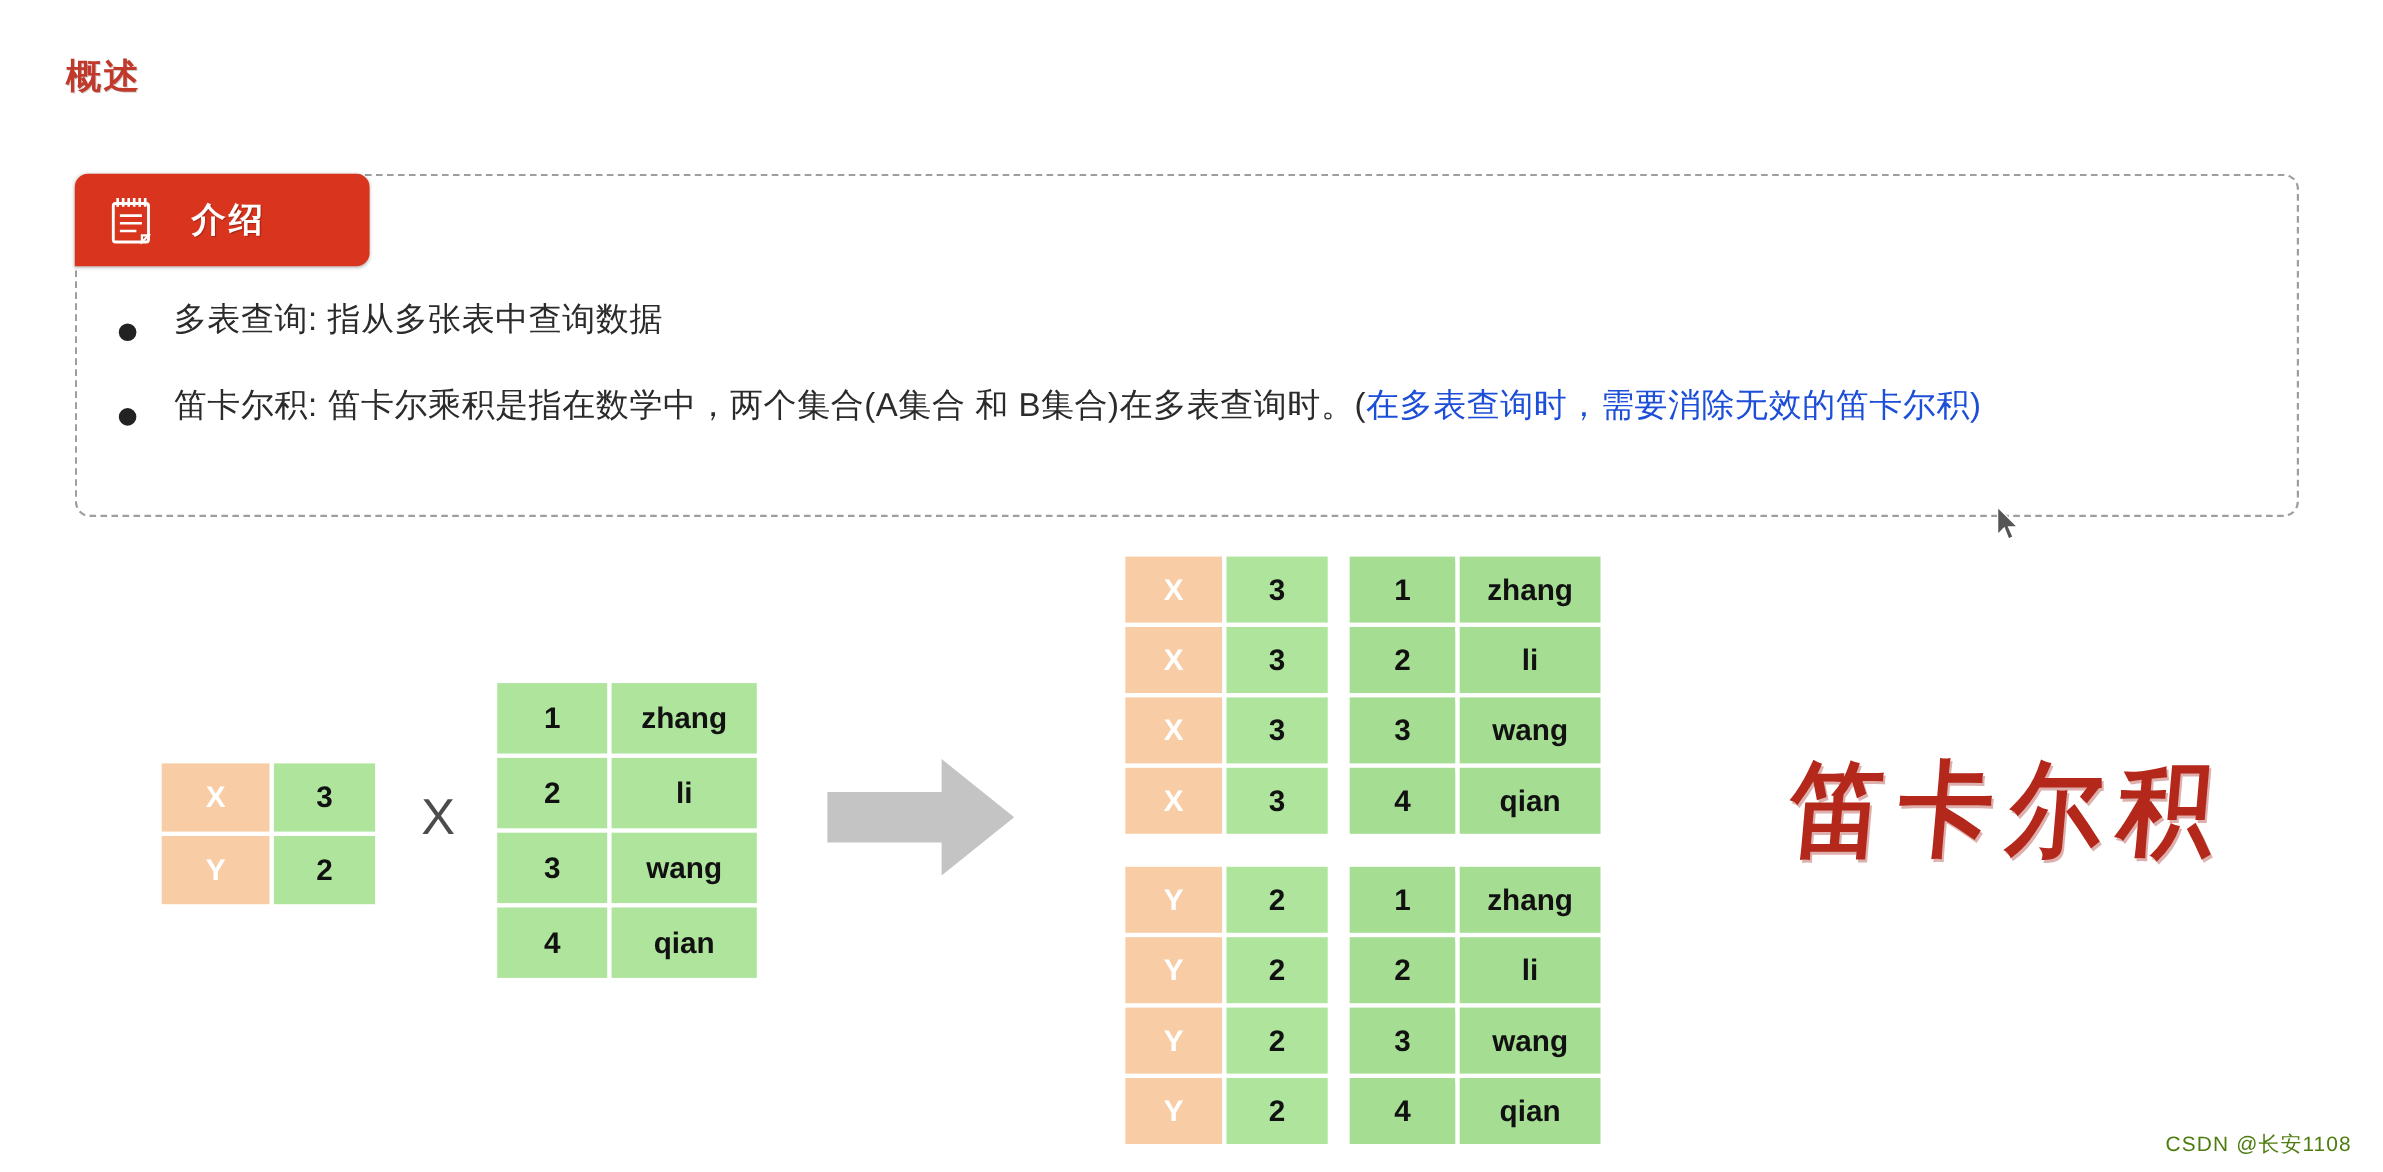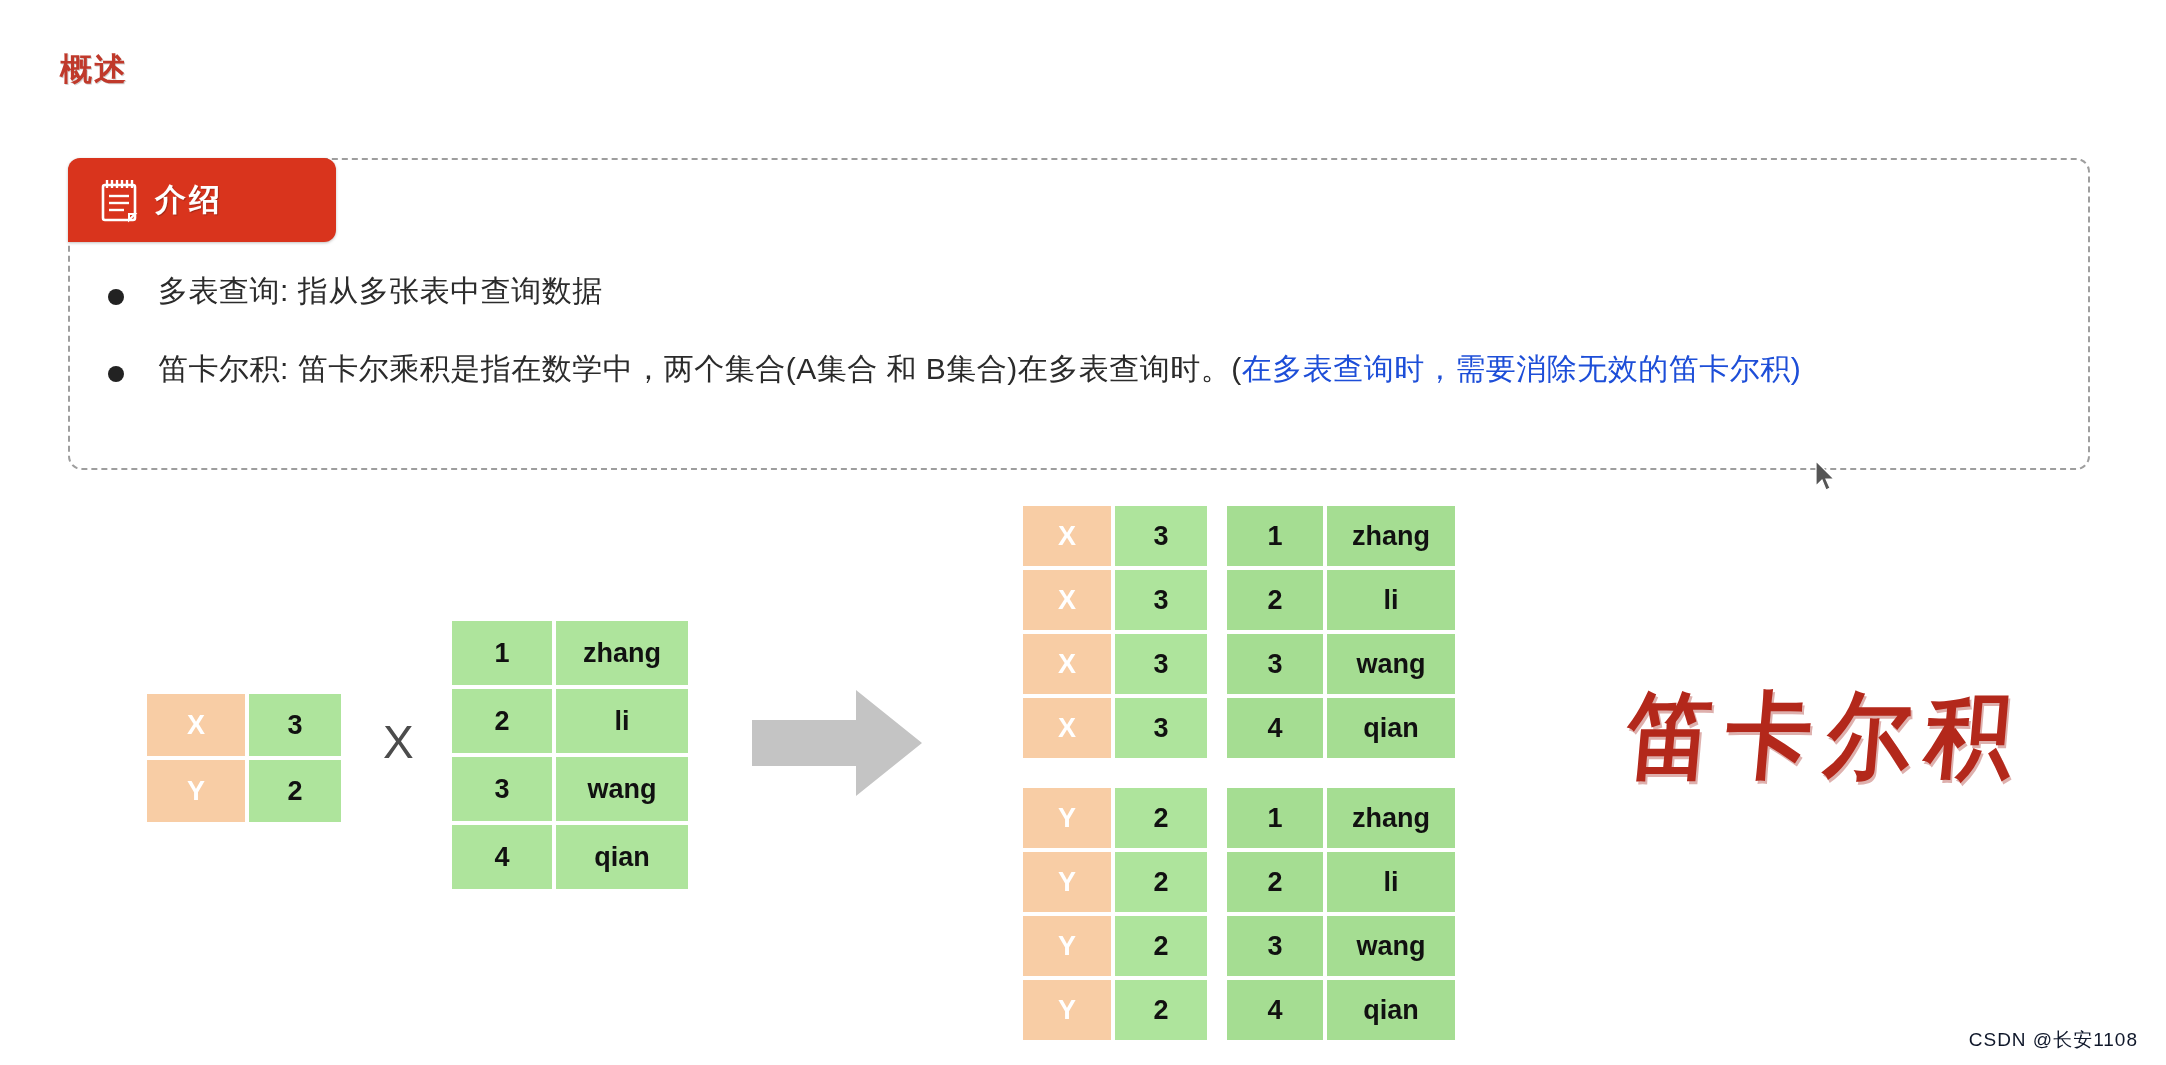--- a/index.html
+++ b/index.html
@@ -43,21 +43,21 @@
   .callout-badge {
     position: absolute;
     left: -2px;
     top: -2px;
     height: 84px;
     min-width: 268px;
     background: #d9341d;
     border-radius: 12px 12px 12px 0;
     display: flex;
     align-items: center;
-    gap: 15px;
+    gap: 34px;
     padding: 0 34px 0 30px;
     box-shadow: 0 1px 3px rgba(0,0,0,0.25);
   }
 
   .badge-icon {
     width: 42px;
     height: 46px;
     flex: 0 0 auto;
     display: block;
   }
@@ -72,21 +72,21 @@
 
   .bullets {
     position: absolute;
     left: 38px;
     top: 112px;
     right: 20px;
   }
 
   .bullet-row {
     display: flex;
-    align-items: center;
+    align-items: flex-end;
     margin-bottom: 40px;
   }
 
   .bullet-dot {
     width: 16px;
     height: 16px;
     border-radius: 50%;
     background: #222222;
     margin-top: 12px;
     margin-right: 34px;
@@ -184,21 +184,21 @@
     transform: skewX(-5deg) scale(1.02, 1.12);
     text-shadow: 2px 2px 0 rgba(160,30,20,0.35);
   }
 
   
   .watermark {
     position: absolute;
     right: 28px;
     bottom: 12px;
     font-size: 19px;
-    color: #0f172a;
+    color: #4d7c0f;
     letter-spacing: 1px;
   }
 
   
   .cursor { position: absolute; left: 1814px; top: 460px; }
 </style>
 </head>
 <body>
 
 <div class="page-title">概述</div>

